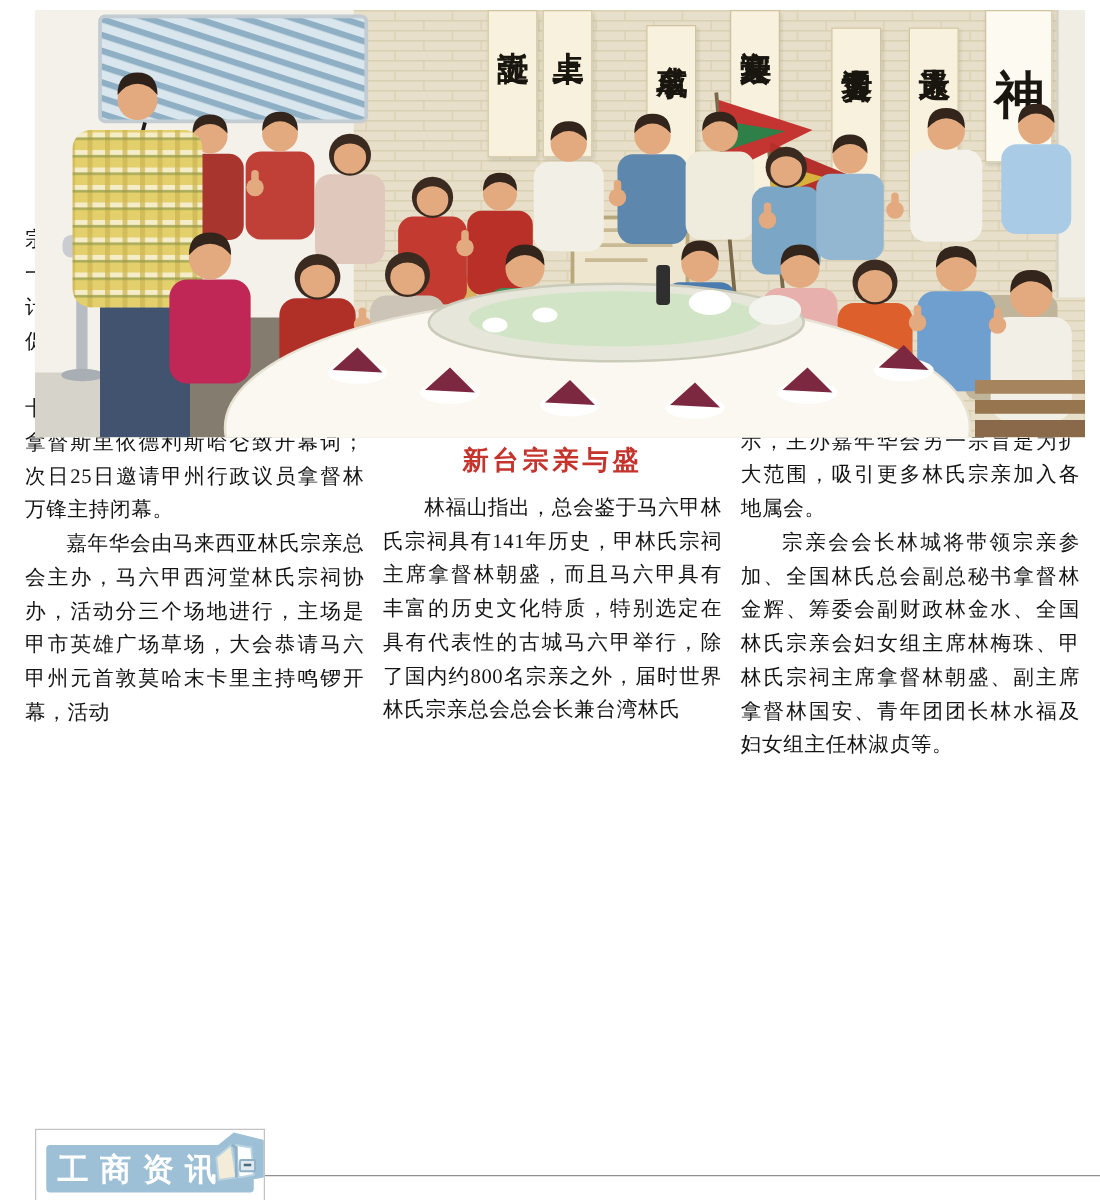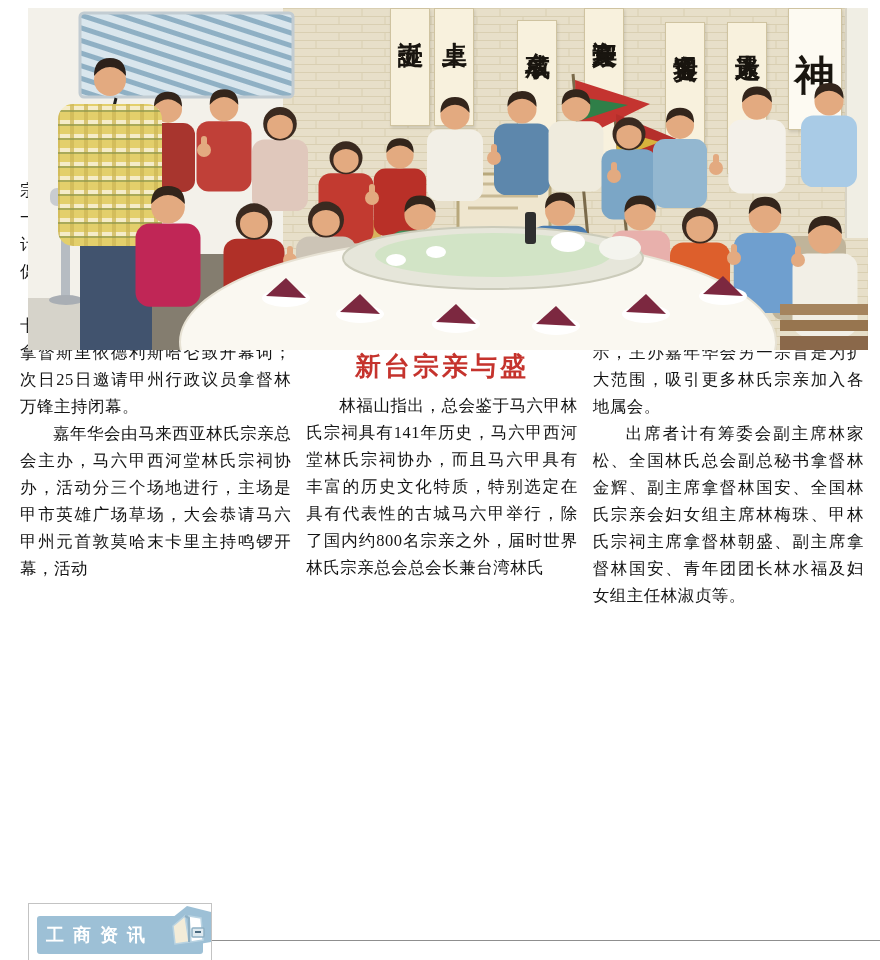--- a/index.html
+++ b/index.html
@@ -22,30 +22,30 @@
   
   .headline{margin:10px 0 12px 0;text-align:center;font-family:"Liberation Serif", serif;
             font-weight:bold;font-size:47px;letter-spacing:2px;color:#000;}
 
   
   .columns{display:flex;gap:15px;margin:0 16px 0 20px;}
   .col{flex:1;font-size:16.5px;line-height:27px;letter-spacing:.5px;text-align:justify;color:#141414;}
   .col p{margin:0;text-indent:2em;}
   .col p.cont{text-indent:0;}
   .col b.dateline{font-family:"Liberation Sans", sans-serif;font-weight:700;}
-  .subhead{margin:16px 0 10px 0;text-align:center;font-family:Liberation Mono, monospace;
-           font-weight:700;font-size:26px;letter-spacing:3px;color:#c5332d;text-indent:0;}
+  .subhead{margin:16px 0 10px 0;text-align:center;font-family:Liberation Sans, sans-serif;
+           font-weight:700;font-size:21px;letter-spacing:3px;color:#c5332d;text-indent:0;}
 
   
   .bottom-rule{position:absolute;left:212px;right:0;top:940px;border-top:1.5px solid #8f8f8f;}
   .logo-box{position:absolute;left:28px;top:903px;width:184px;height:70px;background:#fff;
             border:1px solid #c3c3c3;box-sizing:border-box;padding:12px 8px 0 8px;}
   .logo-bar{position:relative;height:38px;background:#9dc0d6;border-radius:3px;display:flex;
             align-items:center;}
-  .logo-text{font-family:"Liberation Sans", sans-serif;font-weight:700;font-size:18px;color:#ffffff;
+  .logo-text{font-family:"Liberation Sans", sans-serif;font-weight:700;font-size:25px;color:#ffffff;
              letter-spacing:9px;padding-left:9px;white-space:nowrap;}
   .logo-icon{position:absolute;right:-10px;top:-14px;width:52px;height:50px;}
 </style>
 </head>
 <body>
 
 <div class="page">
 
   <figure class="photo">
 
@@ -204,27 +204,27 @@
   <div class="columns">
     <div class="col">
       <p><b class="dateline">（马六甲2日讯）</b><span>首届全国林氏宗亲嘉年华会将于本月24日及25日一连两天在古城马六甲举行，届时计有1000名国内外宗亲聚集交流，促进情谊。</span></p>
       <p>大会恭请马六甲州元首敦莫哈末卡里主持鸣锣开幕；甲州首席部长拿督斯里依德利斯哈仑致开幕词；次日25日邀请甲州行政议员拿督林万锋主持闭幕。</p>
       <p>嘉年华会由马来西亚林氏宗亲总会主办，马六甲西河堂林氏宗祠协办，活动分三个场地进行，主场是甲市英雄广场草场，大会恭请马六甲州元首敦莫哈末卡里主持鸣锣开幕，活动</p>
     </div>
     <div class="col">
       <p class="cont">众多包括水上运动、团康、歌唱比赛、亲子活动、书艺交流、寻宝、中国象棋赛、保龄球赛及文娱晚会等。</p>
       <p>全国林氏宗亲总会总会长丹斯里林福山今日在记者会透露这项大马林氏总会首次主办的盛会。</p>
       <h2 class="subhead">新台宗亲与盛</h2>
-      <p>林福山指出，总会鉴于马六甲林氏宗祠具有141年历史，马六甲西河堂林氏宗祠协办，而且马六甲具有丰富的历史文化特质，特别选定在具有代表性的古城马六甲举行，除了国内约800名宗亲之外，届时世界林氏宗亲总会总会长兼台湾林氏</p>
+      <p>林福山指出，总会鉴于马六甲林氏宗祠具有141年历史，甲林氏宗祠主席拿督林朝盛，而且马六甲具有丰富的历史文化特质，特别选定在具有代表性的古城马六甲举行，除了国内约800名宗亲之外，届时世界林氏宗亲总会总会长兼台湾林氏</p>
     </div>
     <div class="col">
       <p class="cont">宗亲会会长林城将带领宗亲参加，新加坡的宗亲也将出席。</p>
       <p>他说，嘉年华会的目的主要是让全国70个属会宗亲齐集参与其盛，大家互相交流及游戏，借此促进感情。</p>
       <p>嘉年华会筹委会主席林暐競表示，主办嘉年华会另一宗旨是为扩大范围，吸引更多林氏宗亲加入各地属会。</p>
-      <p>出席者计有筹委会副主席林家松、全国林氏总会副总秘书拿督林金辉、副主席拿督林国安、全国林氏宗亲会妇女组主席林梅珠、甲林氏宗祠主席拿督林朝盛、副主席拿督林国安、青年团团长林水福及妇女组主任林淑贞等。</p>
+      <p>宗亲会会长林城将带领宗亲参加、全国林氏总会副总秘书拿督林金辉、筹委会副财政林金水、全国林氏宗亲会妇女组主席林梅珠、甲林氏宗祠主席拿督林朝盛、副主席拿督林国安、青年团团长林水福及妇女组主任林淑贞等。</p>
     </div>
   </div>
 
   <div class="bottom-rule"></div>
   <div class="logo-box">
     <div class="logo-bar">
       <span class="logo-text">工商资讯</span>
       <svg class="logo-icon" viewBox="0 0 52 50">
         <path d="M6,20 L26,4 L50,10 L50,40 L14,46 Z" fill="#9dc0d6"></path>
         <path d="M12,24 L24,14 L28,40 L14,42 Z" fill="#f3ecd8" stroke="#b9d3e2" stroke-width="1.5"></path>

